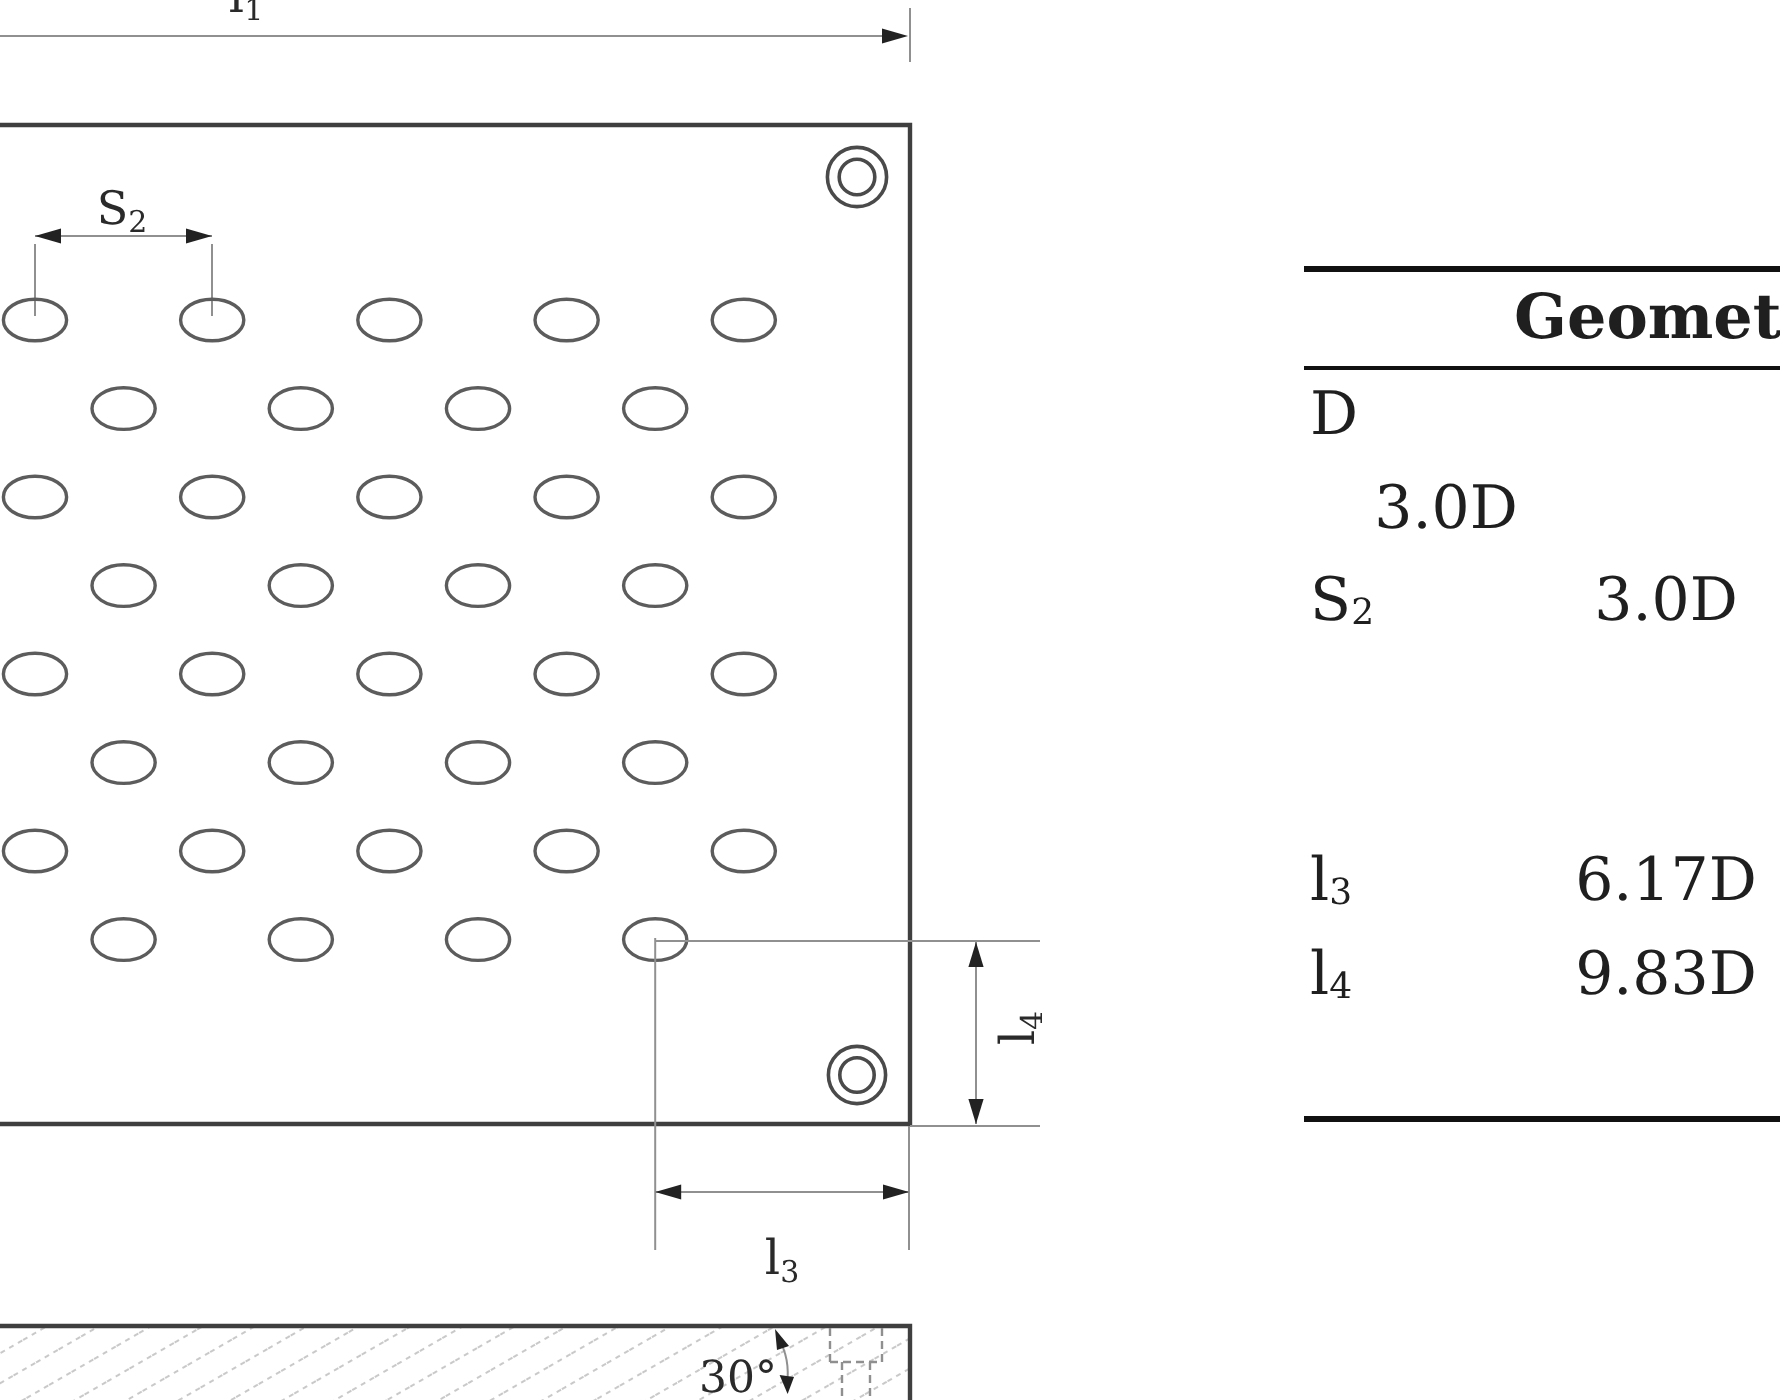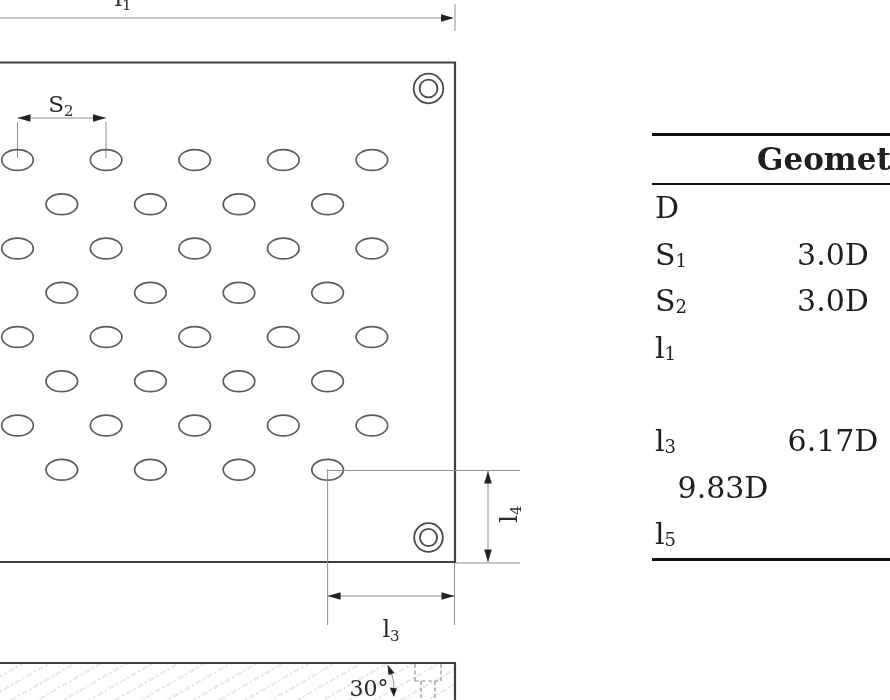--- a/index.html
+++ b/index.html
@@ -141,41 +141,39 @@
   </svg>
 
   <div class="geo-table">
     <div class="thead">Geometry</div>
     <div>
         <div class="trow">
           <div class="tparam"><span>D</span><span class="sub"></span></div>
           <div class="tval"></div>
         </div>
         <div class="trow">
-          <div class="tparam"><span>S</span><span class="sub">1</span></div>
           <div class="tval">3.0D</div>
         </div>
         <div class="trow">
           <div class="tparam"><span>S</span><span class="sub">2</span></div>
           <div class="tval">3.0D</div>
         </div>
         <div class="trow">
-          <div class="tparam"><span>l</span><span class="sub">1</span></div>
           <div class="tval"></div>
         </div>
         <div class="trow">
           <div class="tval"></div>
         </div>
         <div class="trow">
           <div class="tparam"><span>l</span><span class="sub">3</span></div>
           <div class="tval">6.17D</div>
         </div>
         <div class="trow">
+          <div class="tparam"><span>l</span><span class="sub">4</span></div>
           <div class="tval">9.83D</div>
         </div>
         <div class="trow">
-          <div class="tparam"><span>l</span><span class="sub">5</span></div>
           <div class="tval"></div>
         </div>
       </div>
   </div>
 
 </div>
 
 </body></html>

